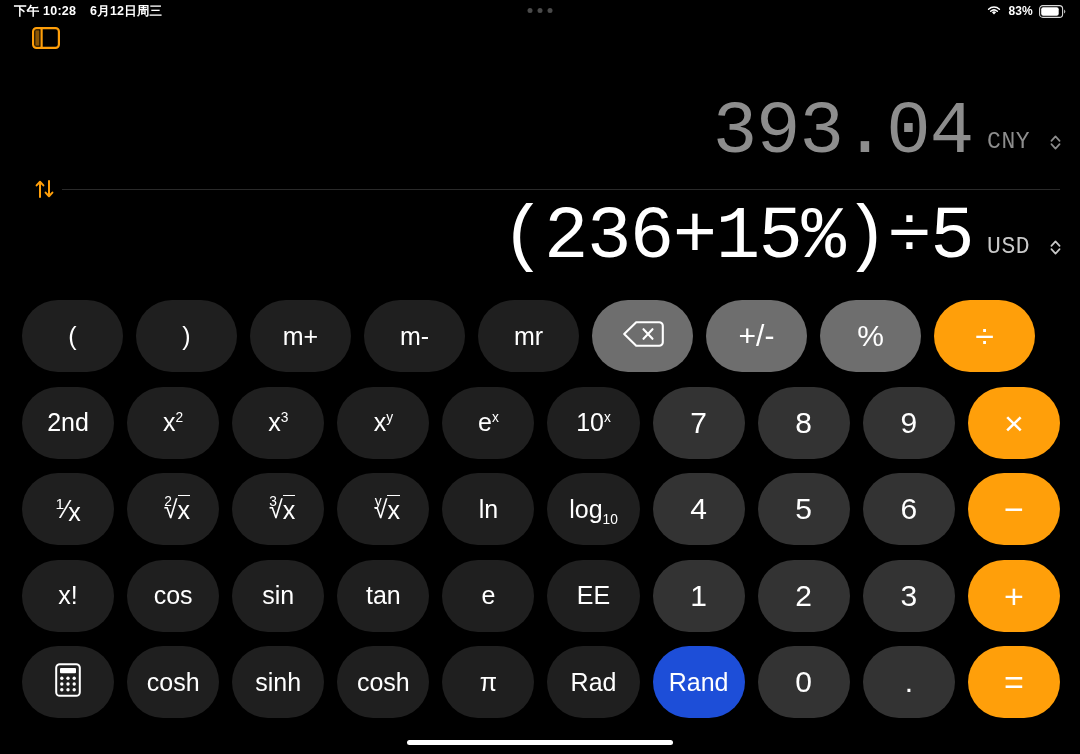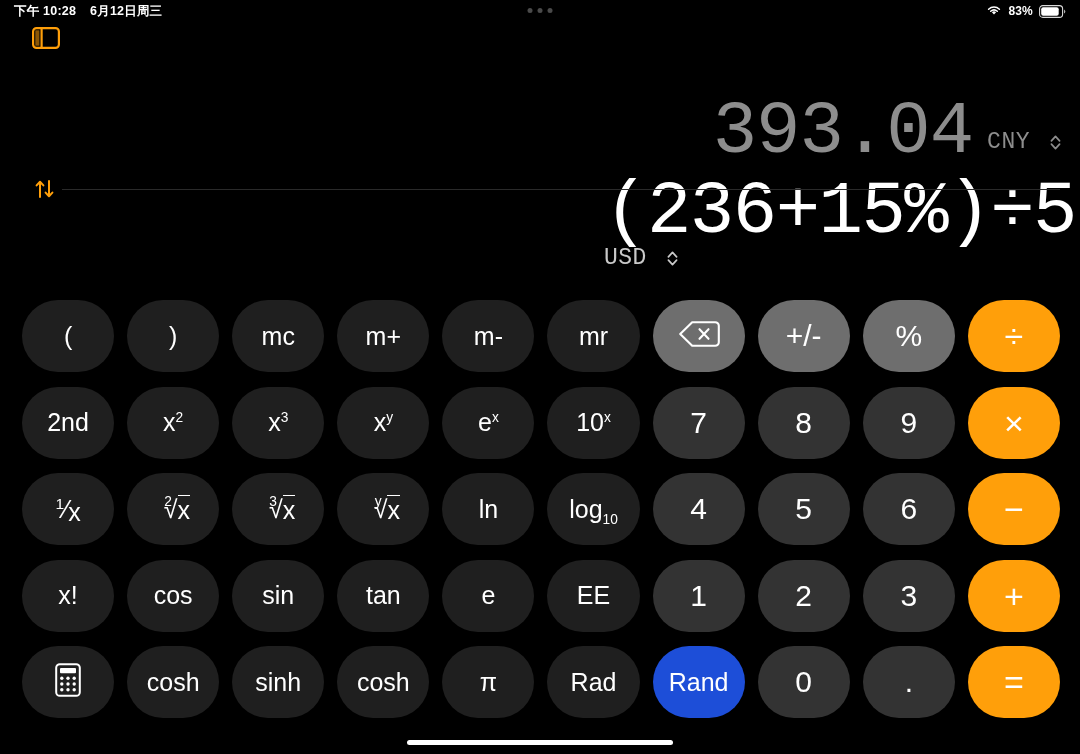--- a/index.html
+++ b/index.html
@@ -47,21 +47,21 @@
   
   .display {
     position:absolute; left:0; top:95px; width:1080px; height:190px;font-family:Liberation Mono, monospace;
   }
   .conv-row {
     position:absolute; right:18px;
     display:flex; align-items:baseline; justify-content:flex-end;
     white-space:nowrap;
   }
   .conv-row.secondary { top:0; }
-  .conv-row.primary { top:80px;flex-direction:column; }
+  .conv-row.primary { top:105px; }
 
   .value-secondary {
     font-size:74px; font-weight:300; color:#8d8d8d;
     letter-spacing:-1px; line-height:1;
   }
   .value-primary {
     font-size:74px; font-weight:400; color:#fff;
     letter-spacing:-1.5px; line-height:1;
   }
   .cur-wrap {
@@ -215,23 +215,20 @@
 <div class="keypad">
 
   <div class="key-row">
     <div class="key fn">
         <span class="glyph">(</span>
       </div>
     <div class="key fn">
         <span class="glyph">)</span>
       </div>
     <div class="key fn">
-        <span class="glyph">mc</span>
-      </div>
-    <div class="key fn">
         <span class="glyph">m+</span>
       </div>
     <div class="key fn">
         <span class="glyph">m-</span>
       </div>
     <div class="key fn">
         <span class="glyph">mr</span>
       </div>
     <div class="key util">
       <span>

